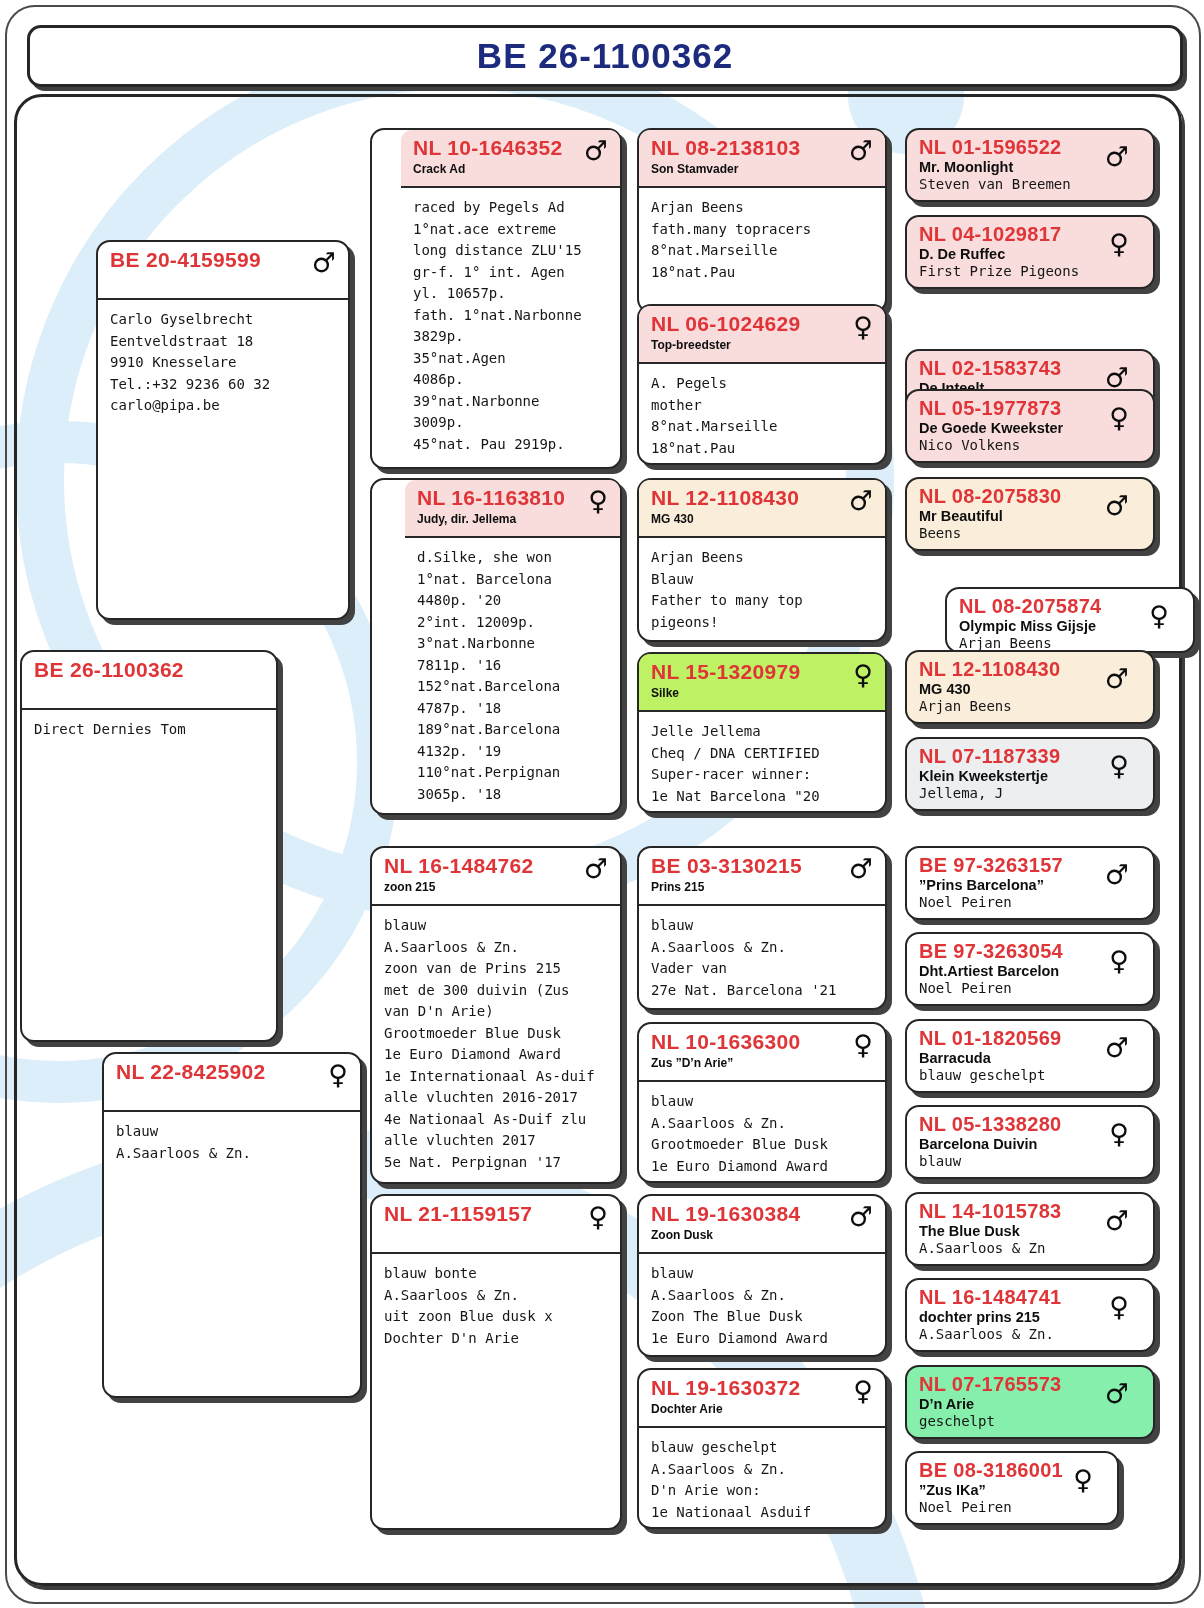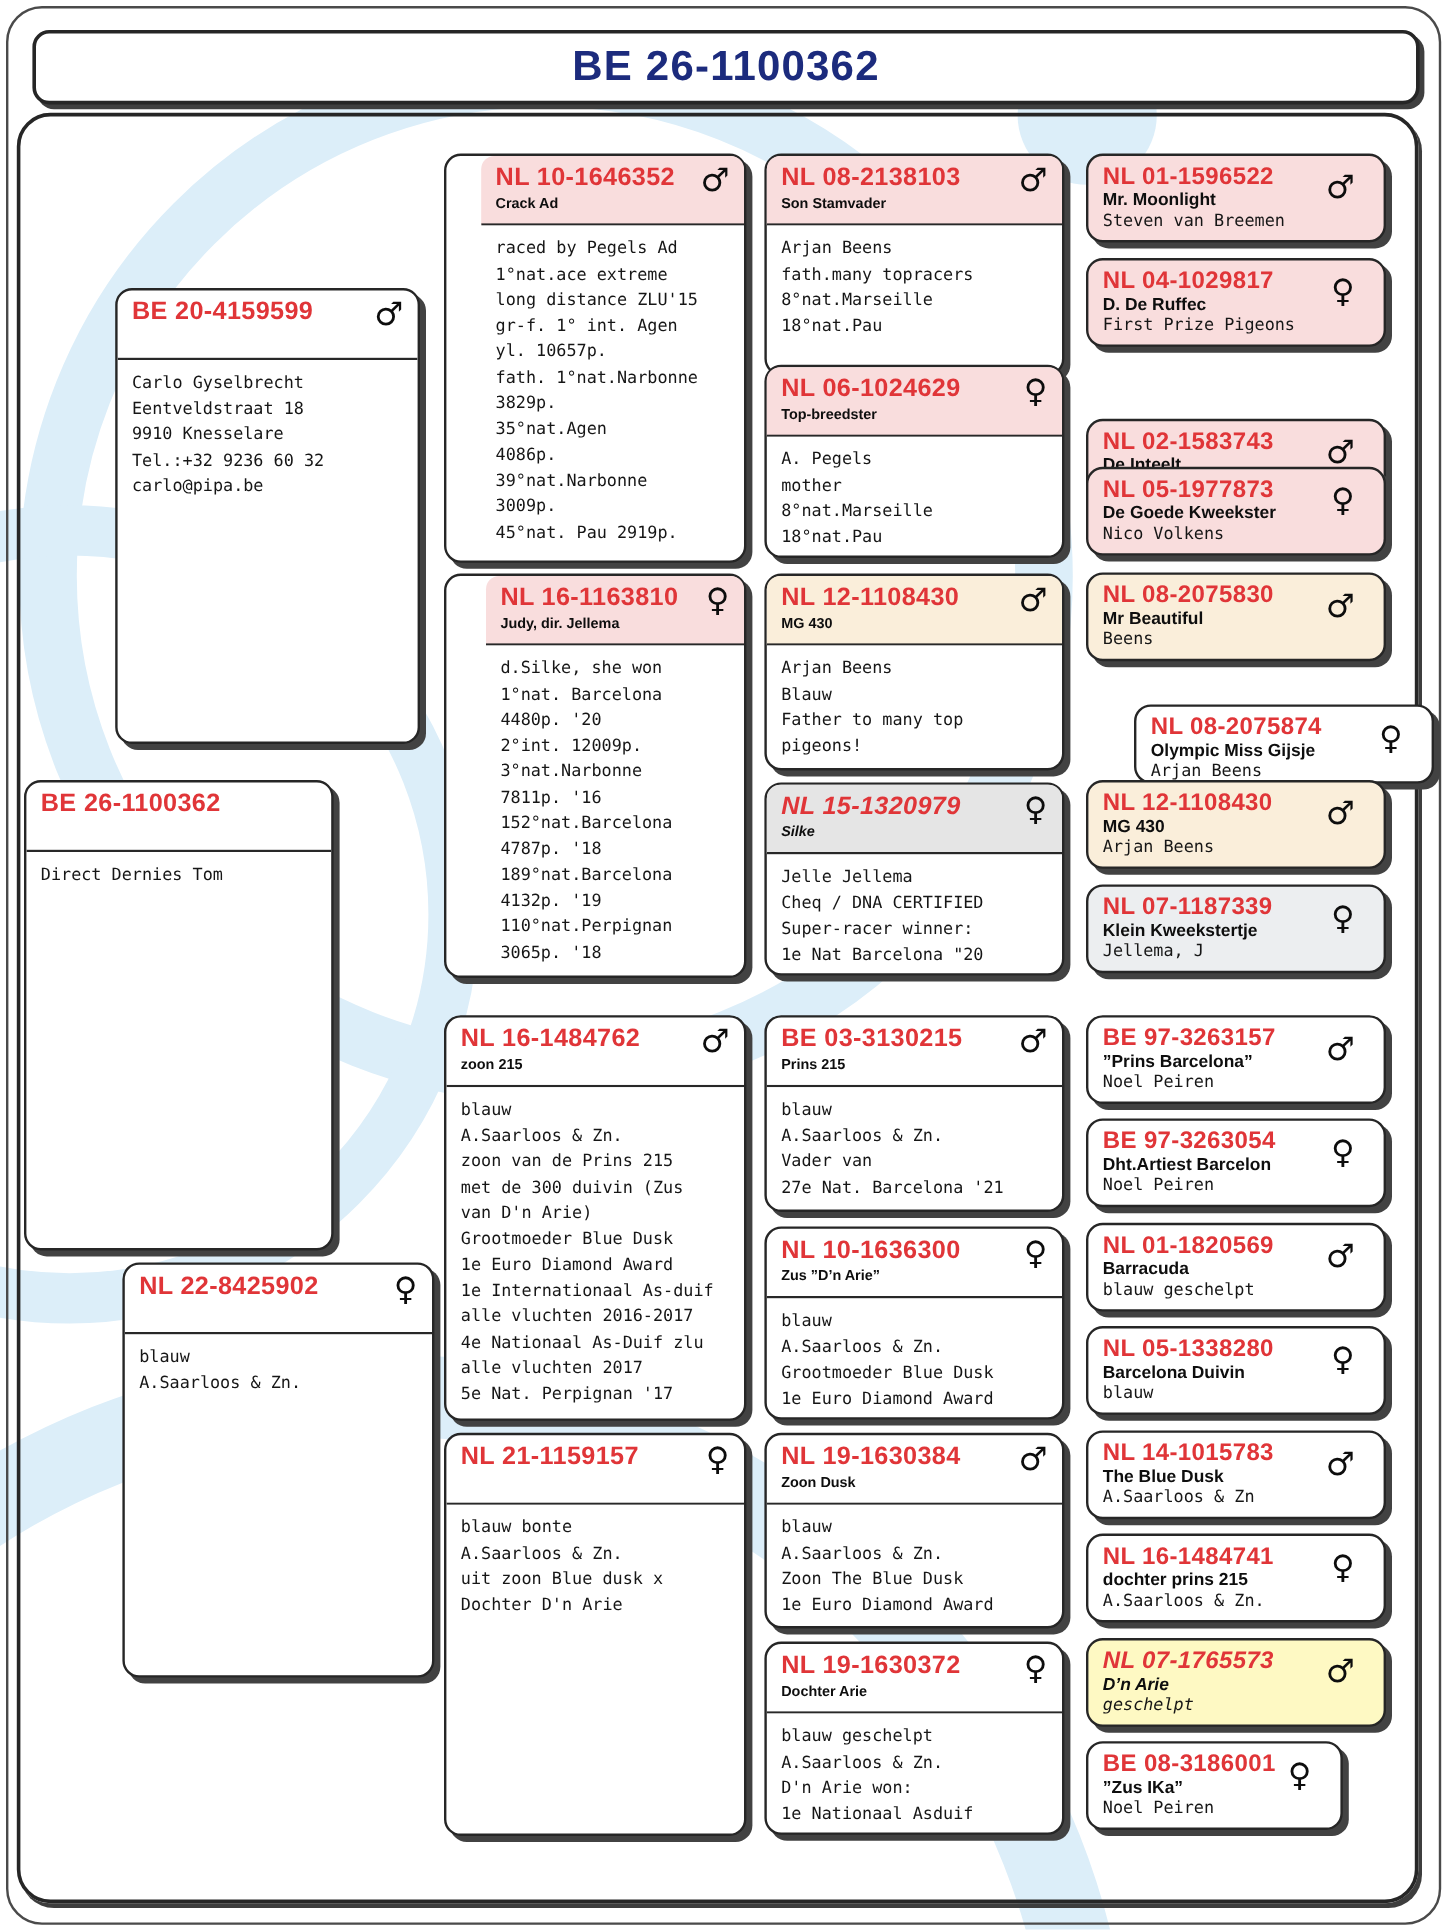--- a/index.html
+++ b/index.html
@@ -32,25 +32,25 @@
         font-family:"Liberation Sans",sans-serif;}
   .small .ring{font-size:20px;line-height:23px;}
   .pname{font-weight:700;font-size:12px;line-height:19px;color:#0e0e0e;min-height:4px;
         font-family:"Liberation Sans",sans-serif;}
   .small .pname{font-size:14.5px;line-height:17px;}
   .sex{position:absolute;top:6px;right:12px;font-family:"DejaVu Sans",sans-serif;
         font-weight:700;font-size:27px;line-height:30px;color:#0d0d0d;}
   
   .large.v-pink  .card-header{background:#f9dddd;}
   .large.v-cream .card-header{background:#faeeda;}
-  .large.v-gray  .card-header{background:#e5e5e5;font-style:italic;}
+  .large.v-gray  .card-header{background:#bef264;}
   .small.v-pink {background:#f9dddd;}
   .small.v-cream{background:#faeeda;}
   .small.v-gray {background:#eceef0;}
-  .small.v-blue {background:#fef9c3;font-style:italic;}
+  .small.v-blue {background:#86efac;}
 </style>
 </head>
 <body>
 
 <svg class="bg" width="1204" height="1608" viewBox="0 0 1204 1608">
   <g fill="none" stroke="#dceef9">
     <circle cx="455" cy="480" r="415" stroke-width="48"></circle>
     <circle cx="310" cy="1762" r="600" stroke-width="68"></circle>
     <circle cx="58" cy="762" r="320" stroke-width="42"></circle>
   </g>

